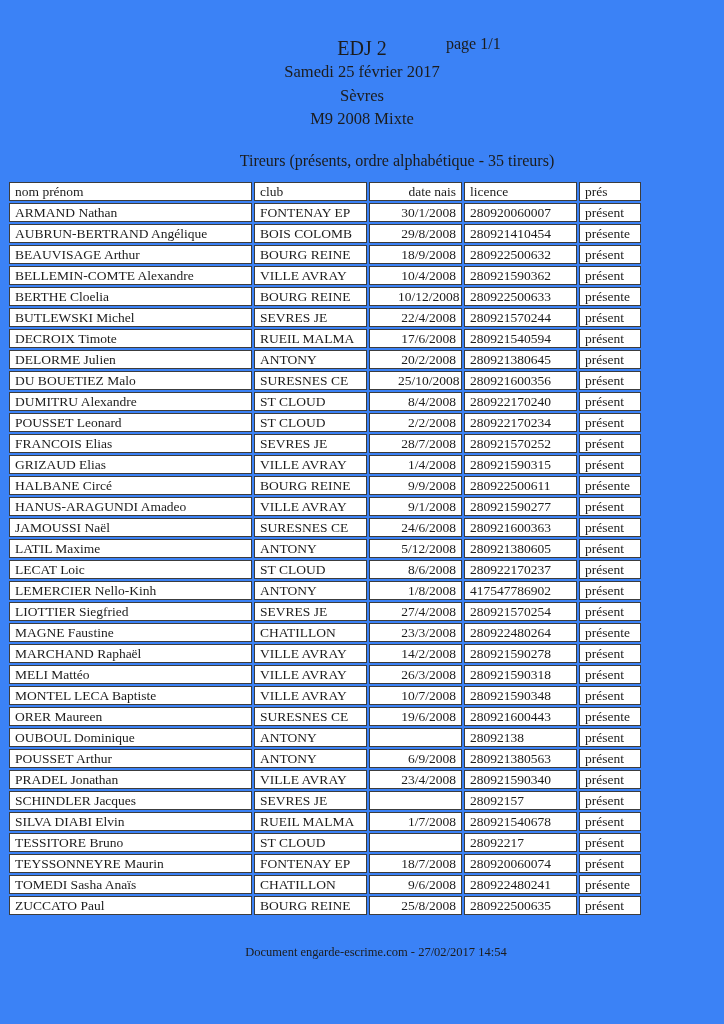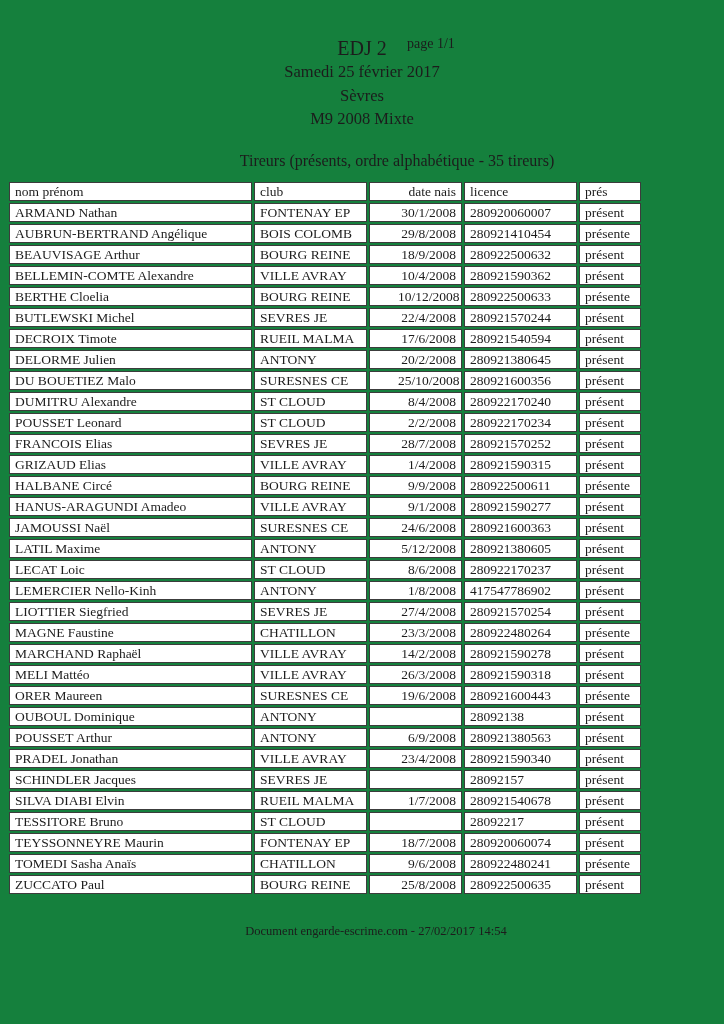--- a/index.html
+++ b/index.html
@@ -11,38 +11,38 @@
     width: 724px;
     height: 1024px;
     font-family: "Liberation Serif", serif;
     color: #1c1c1c;
   }
   .page {
     position: relative;
     width: 724px;
     height: 1024px;
     overflow: hidden;
-    background: #15803d;
+    background: #3b82f6;
   }
   .doc-header {
     padding-top: 36px;
     text-align: center;
   }
   .doc-title {
     font-size: 20px;
     font-weight: 400;
     margin: 0;
     line-height: 24px;
     display: inline-block;
   }
   .page-num {
     position: absolute;
-    left: 407px;
+    left: 446px;
     top: 37px;
-    font-size: 14px;
+    font-size: 16px;
     line-height: 14px;
   }
   .hdr-line {
     font-size: 16.5px;
     line-height: 23.5px;
   }
   .section-title {
     margin-top: 20px;
     width: 724px;
     box-sizing: border-box;
@@ -274,20 +274,27 @@
           <td>présent</td>
         </tr>
         <tr>
           <td>MELI Mattéo</td>
           <td>VILLE AVRAY</td>
           <td class="num">26/3/2008</td>
           <td>280921590318</td>
           <td>présent</td>
         </tr>
         <tr>
+          <td>MONTEL LECA Baptiste</td>
+          <td>VILLE AVRAY</td>
+          <td class="num">10/7/2008</td>
+          <td>280921590348</td>
+          <td>présent</td>
+        </tr>
+        <tr>
           <td>ORER Maureen</td>
           <td>SURESNES CE</td>
           <td class="num">19/6/2008</td>
           <td>280921600443</td>
           <td>présente</td>
         </tr>
         <tr>
           <td>OUBOUL Dominique</td>
           <td>ANTONY</td>
           <td class="num"></td>

